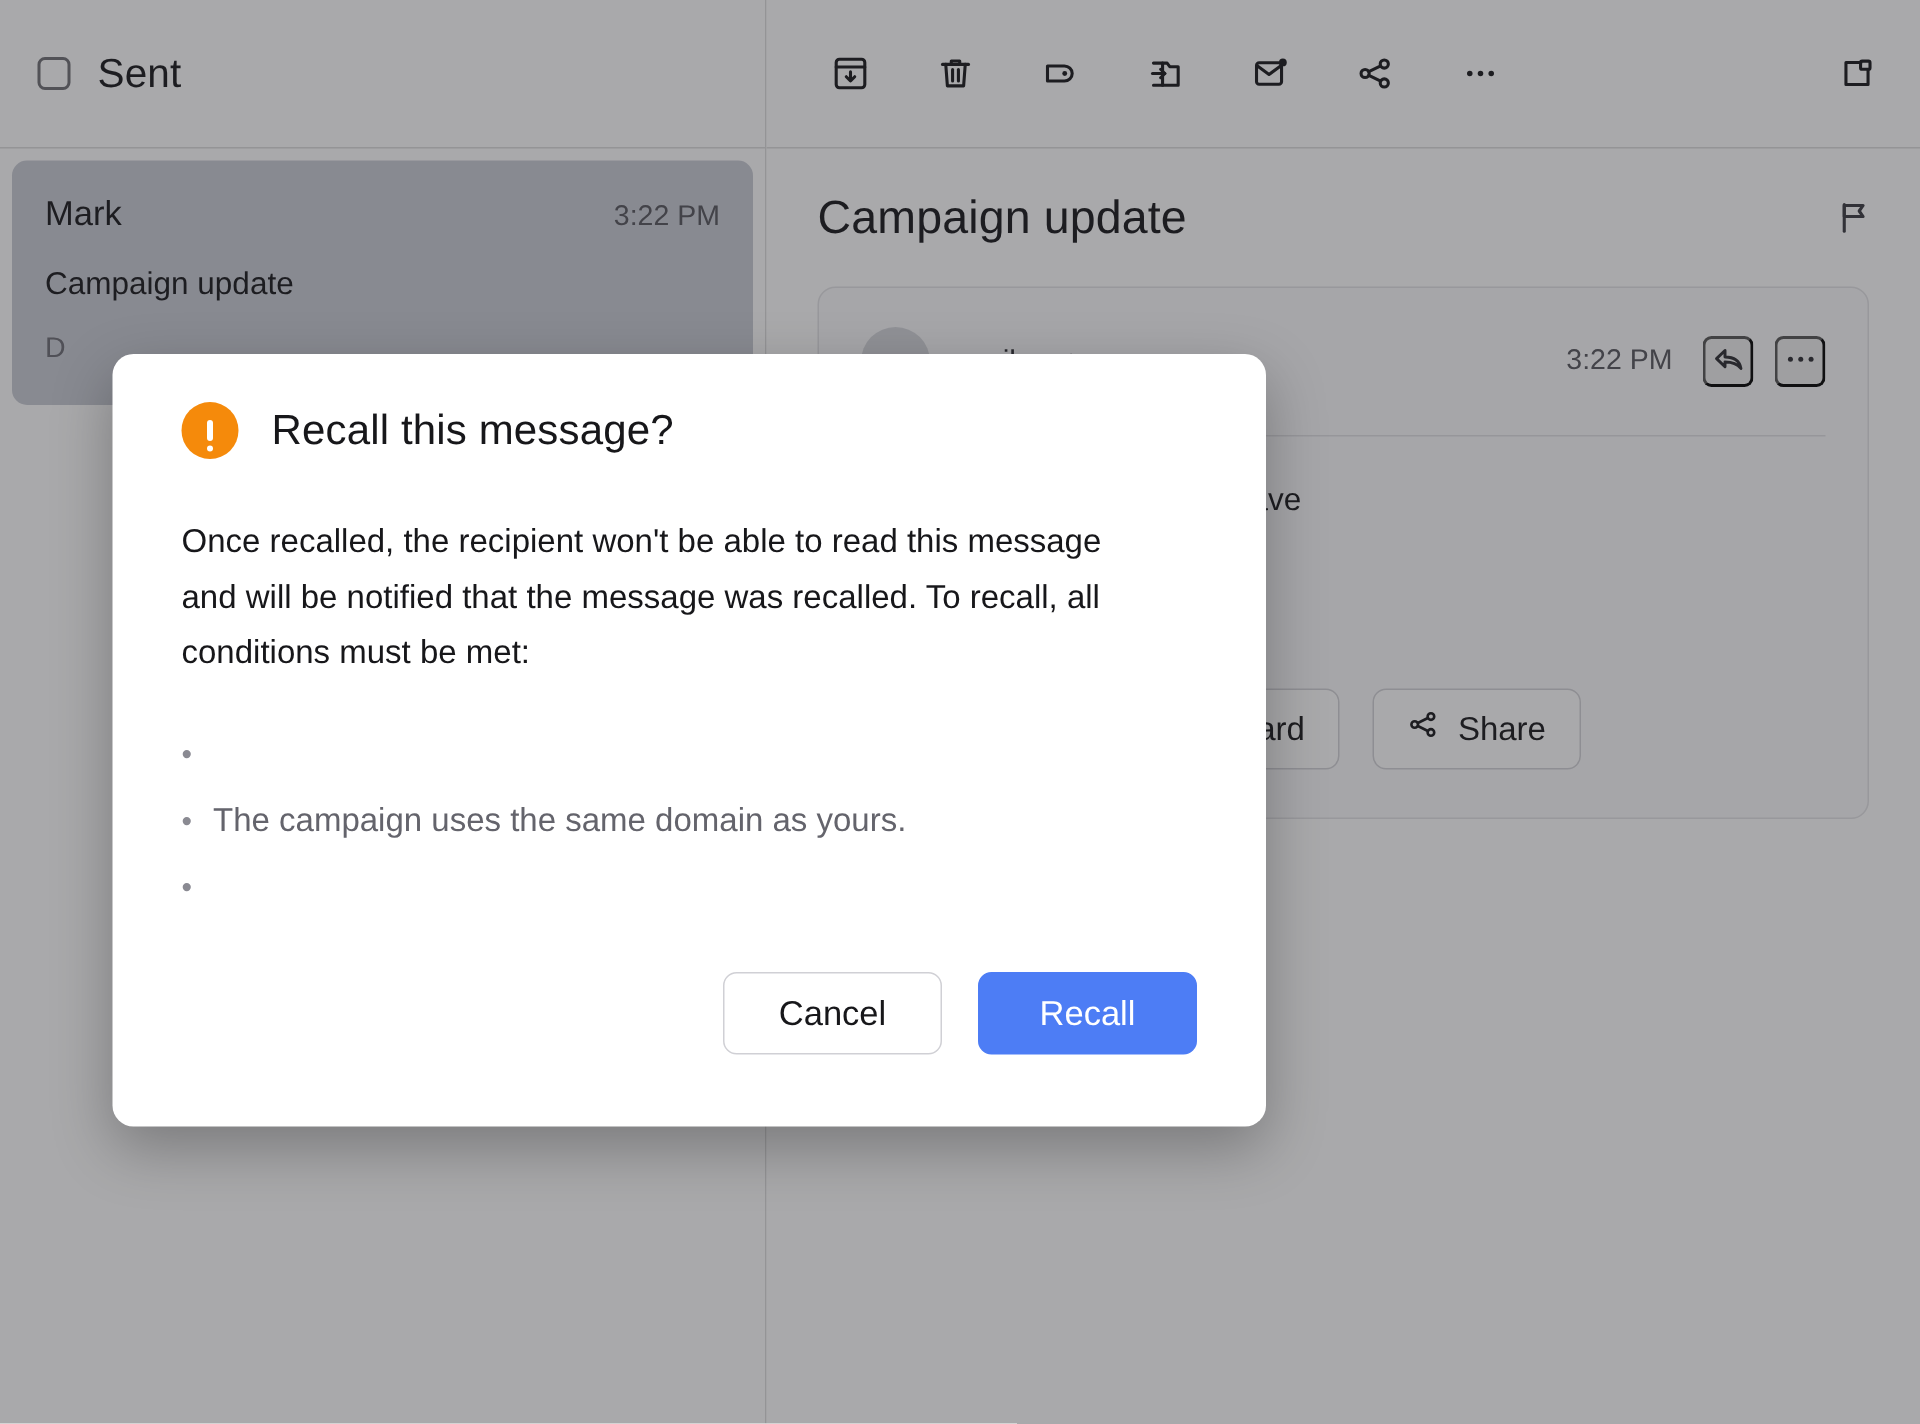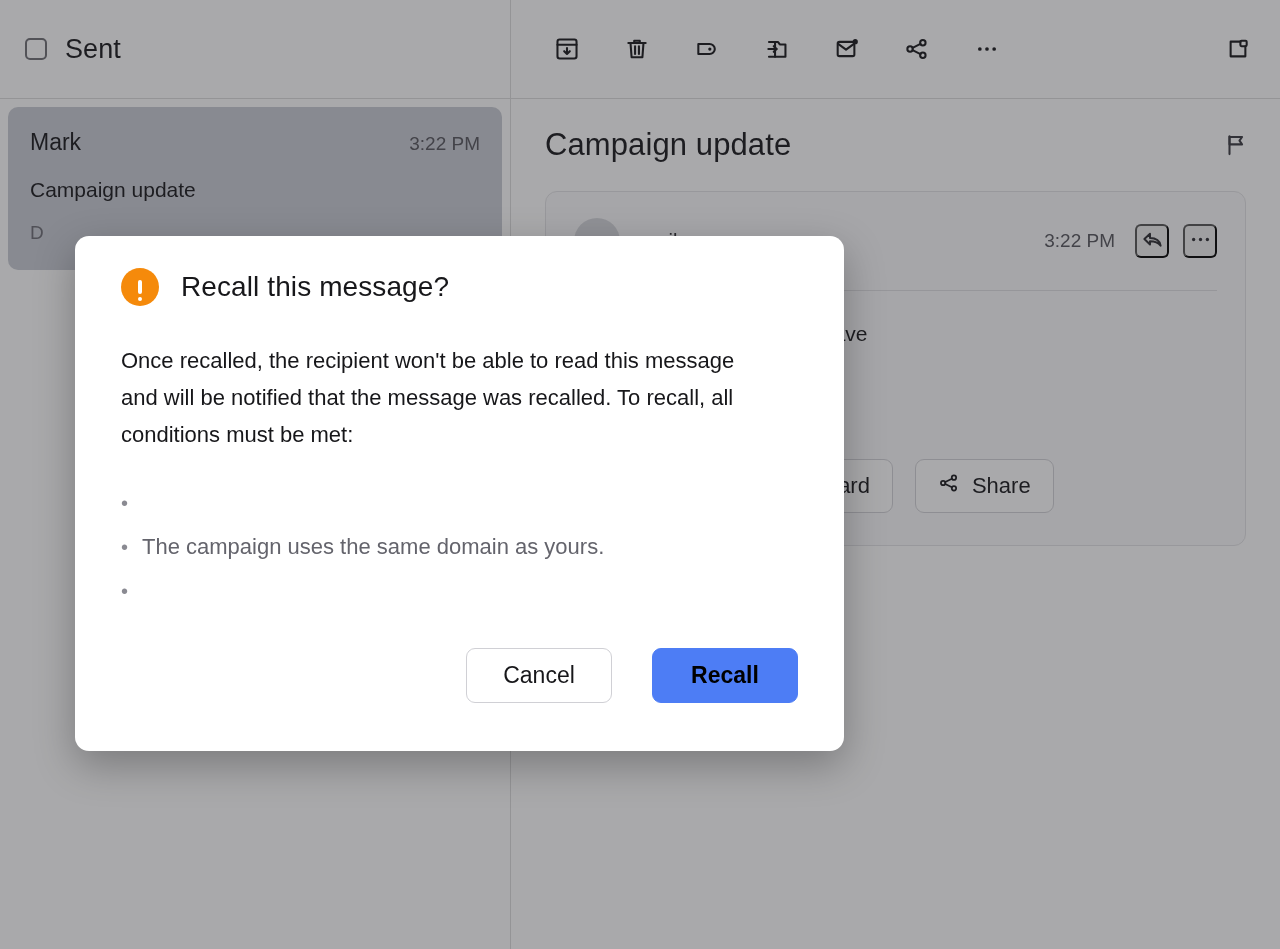--- a/index.html
+++ b/index.html
@@ -308,21 +308,21 @@
     font-size: 20px;
     line-height: 44px;
     color: #8a8a92;
   }
 
   #dialog-actions {
     position: absolute;
     right: 46px;
     bottom: 48px;
     display: flex;
-    gap: 40px;
+    gap: 24px;
   }
 
   .dlg-btn {
     height: 55px;
     border-radius: 9px;
     font-size: 23px;
     font-family: "Liberation Sans", sans-serif;
     display: flex;
     align-items: center;
     justify-content: center;
@@ -332,22 +332,22 @@
     padding: 0 26px;
     background: #ffffff;
     border: 1px solid #d0d0d5;
     color: #17171a;
   }
   #recall-button {
     min-width: 146px;
     padding: 0 26px;
     background: #4d7df5;
     border: 1px solid #4d7df5;
-    color: #000000;
-    font-weight: bold;
+    color: #ffffff;
+    font-weight: normal;
   }
 </style>
 </head>
 <body>
 
 <div id="app-layer">
 
   <div id="list-pane">
 
     <div id="list-header">

